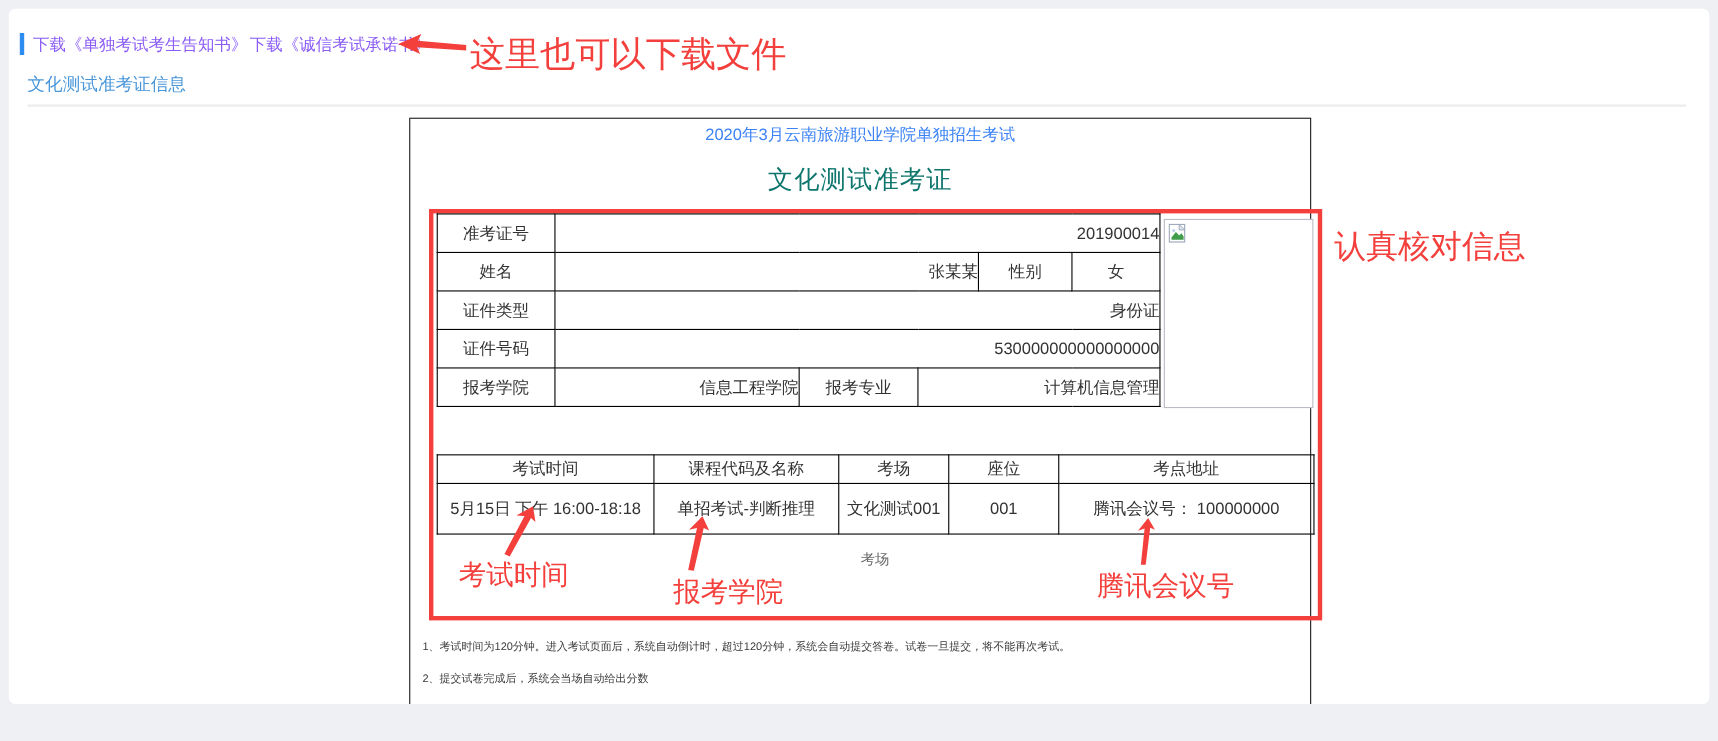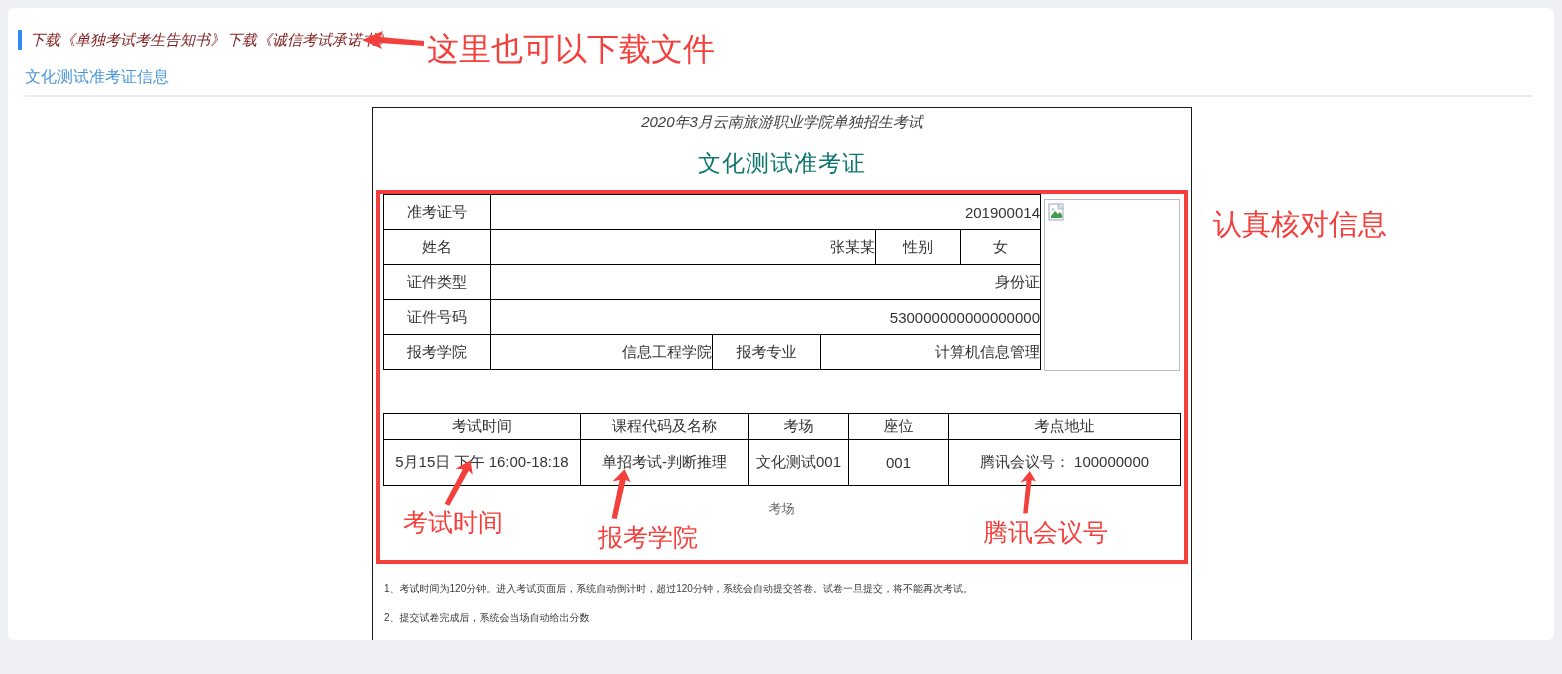--- a/index.html
+++ b/index.html
@@ -15,48 +15,48 @@
     background:#ffffff; border-radius:6px; overflow:hidden;
   }
   .accent-bar {
     position:absolute; left:10px; top:22px; width:4px; height:20px;
     background:#2d8cf0;
   }
   .dl-links {
     position:absolute; left:22px; top:23px; font-size:15px; color:#3d7fd9;
     white-space:nowrap;
   }
-  .dl-links a { color:#7f1d1d; text-decoration:none; margin-right:2px; cursor:pointer;font-style:italic; }
+  .dl-links a { color:#8b5cf6; text-decoration:none; margin-right:2px; cursor:pointer; }
   .red-note { color:#f4403c; font-weight:500; position:absolute; white-space:nowrap; }
   .note-top   { left:419px; top:20px;  font-size:32px; }
   .note-check { left:1205px; top:197px; font-size:29px; }
   .note-time  { font-size:25px; }
   .note-subject { font-size:25px; }
   .note-meeting { font-size:25px; }
   .arrow-svg { position:absolute; }
   .section-title {
     position:absolute; left:17px; top:59px; font-size:16px; color:#4a97da;
   }
   .divider {
     position:absolute; left:17px; top:87px; width:1508px; height:2px; background:#ececee;
   }
   .exam-card {
     position:absolute; left:364px; top:99px; width:820px; height:560px;
     border:1px solid #1a1a1a; background:#fff;
   }
   .exam-title-sub {
     position:absolute; left:0; top:5px; width:100%;
-    text-align:center; font-size:15px; color:#404040;font-style:italic;
+    text-align:center; font-size:15px; color:#3b82f6;
   }
   .exam-title-main {
     position:absolute; left:0; top:40px; width:100%;
     text-align:center; font-size:23px; color:#0f766e; letter-spacing:1px;
   }
   .red-box {
-    position:absolute; left:3px; top:82px; width:812px; height:374px;
+    position:absolute; left:17px; top:82px; width:812px; height:374px;
     border:4px solid #f4403c;
   }
   table { border-collapse:collapse; table-layout:fixed; }
   .info-table { position:absolute; left:3px; top:0; width:657px; }
   .info-table td {
     border:1px solid #000; height:35px; font-size:15px; color:#333;
     overflow:hidden; white-space:nowrap;
   }
   .info-table td.lbl { text-align:center; }
   .info-table td.val { text-align:right; padding-left:10px; }

